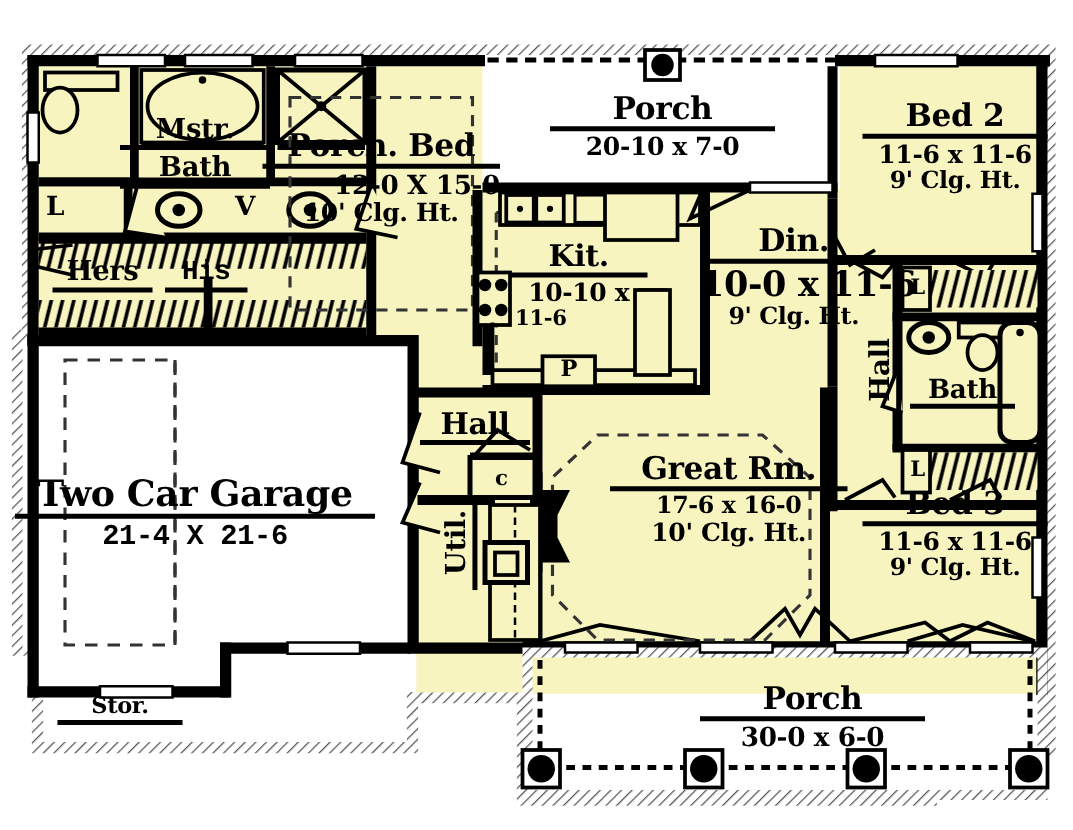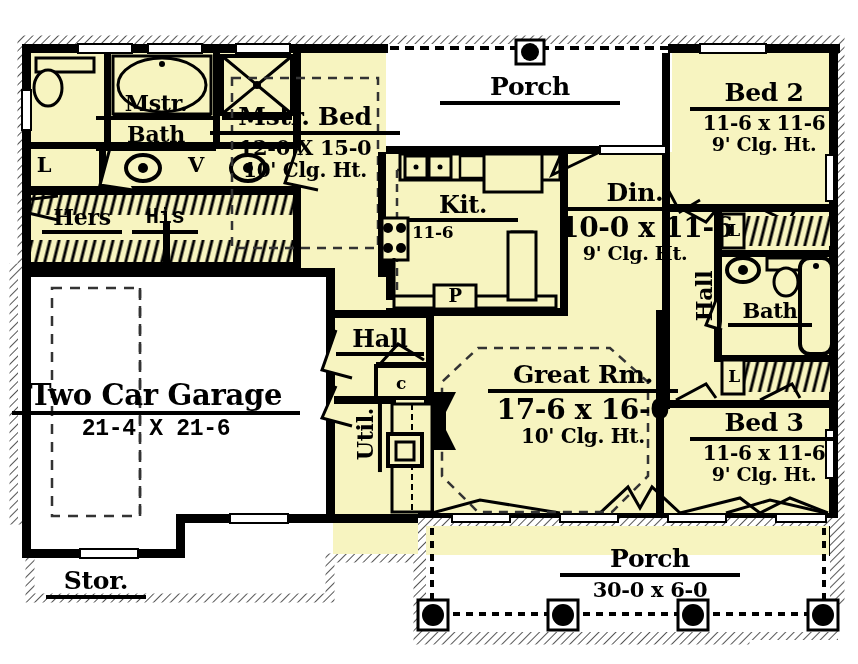--- a/index.html
+++ b/index.html
@@ -337,37 +337,39 @@
 
 <div class="lbl" style="left:24px;top:154px;width:40px;font-size:21px;">
   <span>L</span>
 </div>
 
 <div class="lbl" style="left:176px;top:154px;width:40px;font-size:21px;">
   <span>V</span>
 </div>
 
 <div class="lbl" style="left:210px;top:104px;width:190px;font-size:25px;">
-  <span class="name">Mstr. Bed</span>
-  <span class="dim" style="font-size:21px;">12-0 X 15-0</span>
+  <span class="name">Porch. Bed</span>
+  <span class="dim" style="font-size:21px;text-align:right;">12-0 X 15-0</span>
   <span class="clg" style="font-size:20px;">10' Clg. Ht.</span>
 </div>
 
 <div class="lbl" style="left:440px;top:74px;width:180px;font-size:25px;">
   <span class="name">Porch</span>
+  <span class="dim" style="font-size:20px;">20-10 x 7-0</span>
 </div>
 
 <div class="lbl" style="left:690px;top:80px;width:148px;font-size:25px;">
   <span class="name">Bed 2</span>
   <span class="dim" style="font-size:20px;">11-6 x 11-6</span>
   <span class="clg" style="font-size:19px;">9' Clg. Ht.</span>
 </div>
 
 <div class="lbl" style="left:408px;top:192px;width:110px;font-size:24px;">
   <span class="name">Kit.</span>
+  <span class="dim" style="font-size:20px;">10-10 x</span>
   <span class="dim" style="font-size:17px;text-align:left;padding-left:4px;">11-6</span>
 </div>
 
 <div class="lbl" style="left:440px;top:287px;width:30px;font-size:18px;">
   <span>P</span>
 </div>
 
 <div class="lbl" style="left:560px;top:180px;width:150px;font-size:25px;">
   <span class="name">Din.</span>
   <span class="dim" style="font-size:28px;">10-0 x 11-6</span>
@@ -397,35 +399,35 @@
 <div class="lbl" style="left:389px;top:375px;width:24px;font-size:17px;">
   <span>c</span>
 </div>
 
 <div class="lbl rot" style="left:330px;top:420px;width:76px;font-size:22px;">
   <span class="name">Util.</span>
 </div>
 
 <div class="lbl" style="left:488px;top:362px;width:190px;font-size:25px;">
   <span class="name">Great Rm.</span>
-  <span class="dim" style="font-size:28px;">17-6 x 16-0</span>
+  <span class="dim" style="font-size:19px;">17-6 x 16-0</span>
   <span class="clg" style="font-size:20px;">10' Clg. Ht.</span>
 </div>
 
-<div class="lbl" style="left:690px;top:410px;width:148px;font-size:25px;">
+<div class="lbl" style="left:690px;top:390px;width:148px;font-size:25px;">
   <span class="name">Bed 3</span>
   <span class="dim" style="font-size:20px;">11-6 x 11-6</span>
   <span class="clg" style="font-size:19px;">9' Clg. Ht.</span>
 </div>
 
 <div class="lbl" style="left:12px;top:380px;width:288px;font-size:29px;">
   <span class="name">Two Car Garage</span>
   <span class="dim" style="font-size:23px;font-family:Liberation Mono, monospace;">21-4 X 21-6</span>
 </div>
 
-<div class="lbl" style="left:46px;top:568px;width:100px;font-size:25px;">
+<div class="lbl" style="left:46px;top:556px;width:100px;font-size:18px;">
   <span class="name">Stor.</span>
 </div>
 
 <div class="lbl" style="left:560px;top:546px;width:180px;font-size:25px;">
   <span class="name">Porch</span>
   <span class="dim" style="font-size:21px;">30-0 x 6-0</span>
 </div>
 
 </body></html>

